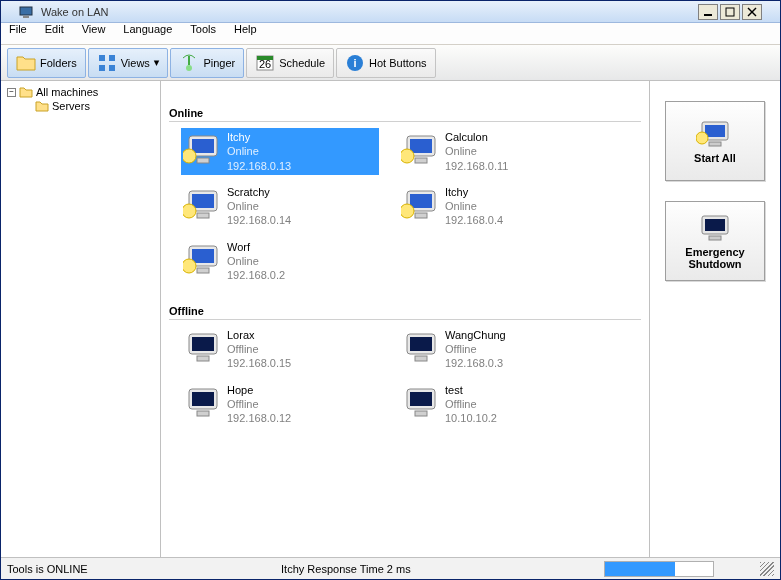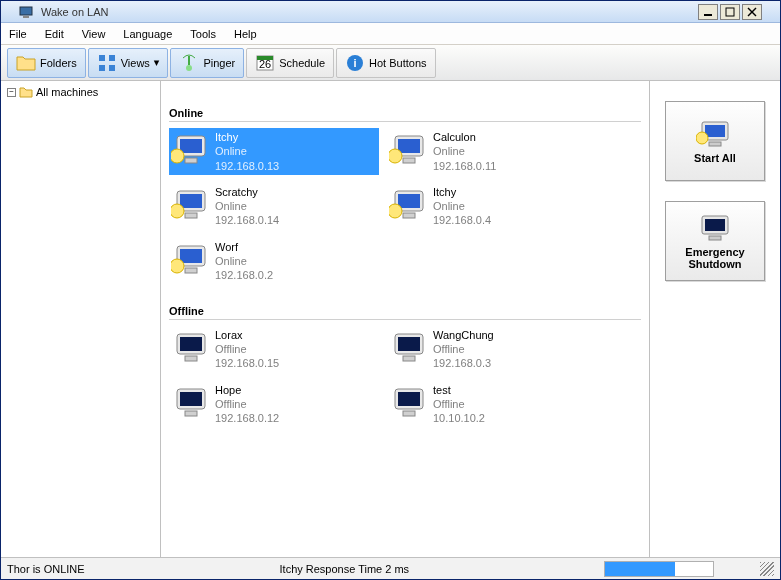--- a/index.html
+++ b/index.html
@@ -1,36 +1,36 @@
 <!DOCTYPE html>
 <html><head>
 <meta charset="utf-8">
 <style>
 * { box-sizing: border-box; margin: 0; padding: 0; font-family: "Tahoma", "Segoe UI", sans-serif; font-size: 11px; }
 body { background: #ece9d8; width: 781px; height: 580px; border: 1px solid #0a246a; display: flex; flex-direction: column; }
 .titlebar { background: linear-gradient(to bottom, #e8f1fb, #c7dcf5); height: 22px; display: flex; align-items: center; padding: 0 18px; border-bottom: 1px solid #9db8de; }
 .titlebar .title { flex: 1; padding-left: 4px; color: #333; }
 .titlebar .icon { margin-right: 4px; }
 .titlebar .winbtn { width: 20px; height: 16px; border: 1px solid #808080; background: #ece9d8; margin-left: 2px; display: flex; align-items: center; justify-content: center; cursor: pointer; }
-.menubar { background: #fdfdfd; height: 22px; display: flex; align-items: center; padding: 0 8px; gap: 18px; border-bottom: 1px solid #d4d0c8; }
+.menubar { background: #fdfdfd; height: 22px; display: flex; align-items: flex-start; padding: 0 8px; gap: 18px; border-bottom: 1px solid #d4d0c8; }
 .menubar span { cursor: pointer; }
 .toolbar { background: linear-gradient(to bottom, #fdfdfb, #e7e8e9); height: 36px; display: flex; align-items: center; padding: 2px 6px; gap: 2px; border-bottom: 1px solid #c0c0c0; }
 .tbtn { display: flex; align-items: center; gap: 4px; padding: 3px 8px; border: 1px solid #8db2e3; background: linear-gradient(to bottom, #e6f0fb, #c8ddf3); height: 30px; cursor: pointer; border-radius: 2px; justify-content: space-between; }
 .tbtn.noblue { background: linear-gradient(to bottom, #fafafa, #eaeaea); border-color: #c4c4c4; }
 .tbtn .ticon { width: 20px; height: 20px; }
 .workspace { flex: 1; display: flex; background: #fff; }
 .tree { width: 160px; border-right: 1px solid #c0c0c0; padding: 4px 2px; background: #fff; }
 .tree-row { display: flex; align-items: center; gap: 3px; padding: 1px 0 1px 4px; cursor: pointer; }
 .tree-row.child { padding-left: 32px; }
 .tree-exp { width: 9px; height: 9px; border: 1px solid #808080; display: flex; align-items: center; justify-content: center; font-size: 8px; line-height: 1; }
 .main { flex: 1; display: flex; }
 .listpane { flex: 1; padding: 24px 8px; overflow: auto; border-right: 1px solid #c0c0c0; }
 .group-h { font-weight: bold; color: #000; padding: 2px 0; border-bottom: 1px solid #d0d0d0; margin-bottom: 6px; }
 .iconrow { display: grid; grid-template-columns: 210px 210px; gap: 8px 8px; margin-bottom: 18px; }
-.host { display: flex; gap: 6px; align-items: center; padding: 2px; cursor: pointer; }
+.host { display: flex; gap: 6px; align-items: center; padding: 2px; cursor: pointer; margin-left: 12px; }
 .host.selected { background: #3399ff; color: #fff; }
 .hostlabels { display: flex; flex-direction: column; line-height: 1.3; }
 .hostlabels .sub { color: #808080; }
 .host.selected .sub { color: #e0efff; }
 .sidepane { width: 130px; padding: 20px 10px; display: flex; flex-direction: column; gap: 20px; align-items: center; background: #fff; }
 .bigbtn { width: 100px; height: 80px; border: 1px solid #9e9e9e; background: linear-gradient(to bottom, #fefefe, #eaeaea); display: flex; flex-direction: column; align-items: center; justify-content: center; cursor: pointer; font-weight: bold; text-align: center; box-shadow: 1px 1px 0 rgba(0,0,0,0.15); }
 .statusbar { height: 22px; border-top: 1px solid #c0c0c0; background: #f2f2f2; display: flex; align-items: center; padding: 0 6px; gap: 40px; }
 .statusbar .cell { flex: 0 0 auto; }
 .statusbar .spacer { flex: 1; }
 .progress { width: 110px; height: 16px; border: 1px solid #b0b0b0; background: #fff; position: relative; }
@@ -132,20 +132,28 @@
 
   <div class="tree">
     <div class="tree-row">
       <span class="tree-exp">−</span>
       <span>
           <svg width="14" height="12">
             <path d="M1 4 L1 11 L13 11 L13 4 L7 4 L5 2 L1 2 Z" fill="#ffe08a" stroke="#c9a227"></path>
           </svg>
         </span>
       <span>All machines</span>
+    </div>
+    <div class="tree-row child">
+      <span>
+          <svg width="14" height="12">
+            <path d="M1 4 L1 11 L13 11 L13 4 L7 4 L5 2 L1 2 Z" fill="#ffe08a" stroke="#c9a227"></path>
+          </svg>
+        </span>
+      <span>Servers</span>
     </div>
   </div>
 
   <div class="main">
     <div class="listpane">
 
       <div class="group-h">Online</div>
       <div class="iconrow" id="online-grid">
           <div class="host selected">
             <span>
@@ -306,21 +314,21 @@
               <rect x="13" y="24" width="12" height="4" fill="#ccc" stroke="#888"></rect>
             </svg>
         </span>
         <span>Emergency Shutdown</span>
       </div>
     </div>
   </div>
 </div>
 
 <div class="statusbar">
-  <span class="cell">Thor is ONLINE</span>
+  <span class="cell">Tools is ONLINE</span>
   <span class="spacer"></span>
   <span class="cell">Itchy Response Time 2 ms</span>
   <span class="spacer"></span>
   <div class="progress">
       <div class="fill"></div>
     </div>
   <div class="grip"></div>
 </div>
 
 </body></html>

